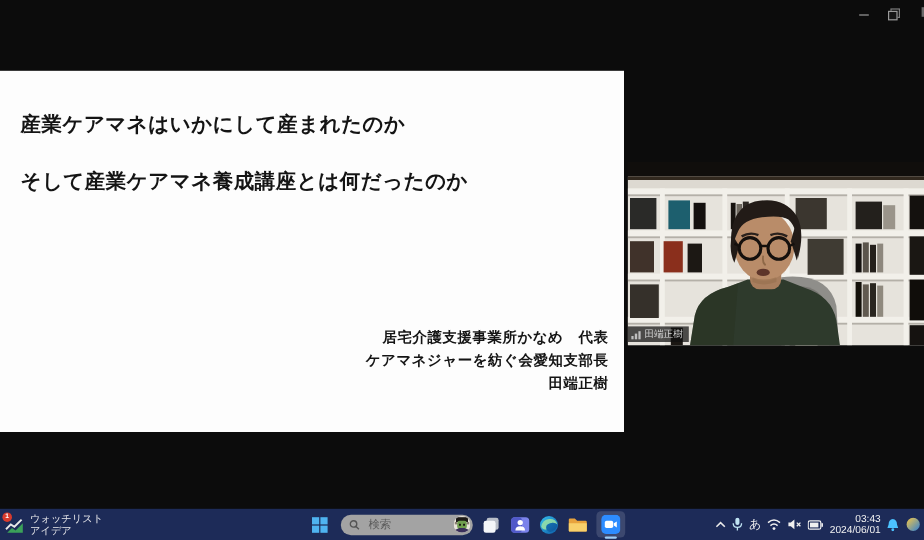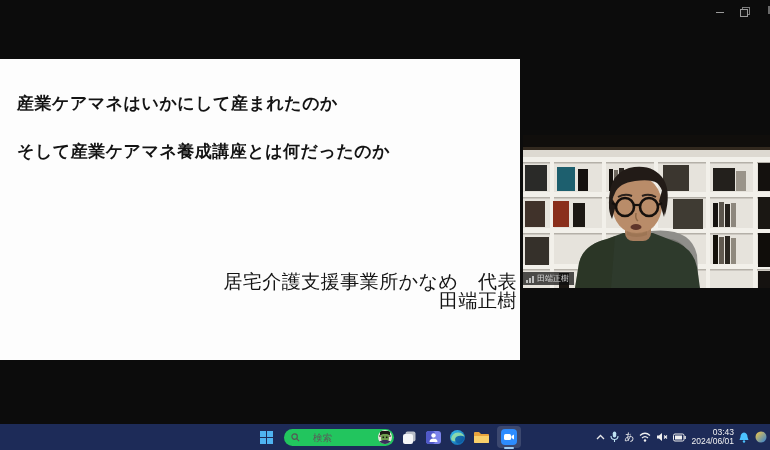--- a/index.html
+++ b/index.html
@@ -13,21 +13,21 @@
   .wc-min::after { content:""; position:absolute; left:0; top:5px; width:8px; height:1.5px; background:#9a9a9a; }
   .wc-restore::after { content:""; position:absolute; left:0; top:2px; width:6px; height:6px; border:1px solid #9a9a9a; background:#151515; }
   .wc-restore::before { content:""; position:absolute; left:2px; top:0; width:6px; height:6px; border:1px solid #7d7d7d; }
   .wc-close-sliver { position:absolute; top:6px; right:0; width:2px; height:8px; background:#6a6a6a; }
 
   
   .slide { position:absolute; left:0; top:59px; width:520px; height:301px; background:#fdfdfd; }
   .slide-title { position:absolute; left:17px; font-size:17px; font-weight:bold; color:#141414; letter-spacing:0.5px; white-space:nowrap; }
   .slide-title.t1 { top:33px; }
   .slide-title.t2 { top:81px; }
-  .slide-credit { position:absolute; right:3px; top:213px; text-align:right; font-size:19px; font-weight:normal; color:#141414; line-height:19px; letter-spacing:0.5px; }
+  .slide-credit { position:absolute; right:13px; top:213px; text-align:right; font-size:12px; font-weight:bold; color:#141414; line-height:19px; letter-spacing:0.5px; }
 
   
   .webcam { position:absolute; left:523px; top:135px; width:247px; height:153px; background:#121110; overflow:hidden; }
   .webcam svg.scene { position:absolute; left:0; top:0; }
   .name-tag { position:absolute; left:0; bottom:3px; height:13px; background:rgba(15,15,15,0.72); color:#d8d8d8; font-size:8px; line-height:13px; padding:0 5px 0 3px; display:flex; align-items:center; gap:3px; }
 
   
   .taskbar { position:absolute; left:0; bottom:0; width:770px; height:26px; background:#1d2b58; }
 
   .widgets { position:absolute; left:4px; top:2px; height:22px; display:flex; align-items:center; gap:5px; cursor:default; }
@@ -35,21 +35,21 @@
   .widgets-badge { position:absolute; left:-2px; top:-2px; width:8px; height:8px; background:#d83b2e; border-radius:50%; color:#fff; font-size:5.5px; line-height:8px; text-align:center; font-weight:bold; }
   .widgets-text { display:flex; flex-direction:column; justify-content:center; }
   .widgets-text span { font-size:8.5px; line-height:10px; color:#e9e9ec; white-space:nowrap; }
 
   .tb-center { position:absolute; left:255px; top:1px; height:24px; display:flex; align-items:center; gap:7px; }
   .tb-btn { height:22px; display:flex; align-items:center; justify-content:center; border-radius:4px; }
   .start-btn { width:22px; }
   .win-logo { display:grid; grid-template-columns:6px 6px; grid-template-rows:6px 6px; gap:1px; }
   .win-logo i { background:#4fb3f0; }
 
-  .search-pill { width:110px; height:17px; background:#22c55e; border-radius:9px; display:flex; align-items:center; padding:0 2px 0 7px; gap:13px; }
+  .search-pill { width:110px; height:17px; background:#a3a3a3; border-radius:9px; display:flex; align-items:center; padding:0 2px 0 7px; gap:7px; }
   .search-pill input { flex:1; min-width:0; border:none; outline:none; background:transparent; font-size:9.5px; color:#444; font-family:inherit; }
   .search-pill input::placeholder { color:#5a5a5a; opacity:1; }
   .search-avatar { width:14px; height:14px; border-radius:50%; overflow:hidden; flex:0 0 auto; }
 
   .icon16 { width:17px; height:17px; display:block; }
   .zoom-btn { position:relative; width:24px; height:22px; background:rgba(255,255,255,0.14); border-radius:4px; }
   .zoom-btn::after { content:""; position:absolute; bottom:-1px; left:7px; width:10px; height:2px; border-radius:1px; background:#9ecdf5; }
 
   .tray { position:absolute; right:0; top:0; height:26px; display:flex; align-items:center; gap:5px; padding-right:3px; }
   .tray-item { display:flex; align-items:center; justify-content:center; height:20px; }
@@ -66,20 +66,21 @@
     <div class="wc-btn wc-min" title=""></div>
     <div class="wc-btn wc-restore"></div>
   </div>
   <div class="wc-close-sliver"></div>
 
   <div class="slide">
     <div class="slide-title t1">産業ケアマネはいかにして産まれたのか</div>
     <div class="slide-title t2">そして産業ケアマネ養成講座とは何だったのか</div>
     <div class="slide-credit">
       <div>居宅介護支援事業所かなめ　代表</div>
+      <div>ケアマネジャーを紡ぐ会愛知支部長</div>
       <div>田端正樹</div>
     </div>
   </div>
 
   <div class="webcam">
     <svg class="scene" width="247" height="153" viewBox="0 0 247 153">
 
       <rect x="0" y="0" width="247" height="12" fill="#100e0c"></rect>
 
       <rect x="0" y="12" width="247" height="141" fill="#d3cfc7"></rect>
@@ -174,20 +175,33 @@
         <rect x="0" y="5" width="2" height="3" fill="#bfbfbf"></rect>
         <rect x="3" y="3" width="2" height="5" fill="#bfbfbf"></rect>
         <rect x="6" y="1" width="2" height="7" fill="#bfbfbf"></rect>
       </svg>
       <span>田端正樹</span>
     </div>
   </div>
 
   <div class="taskbar">
 
+    <div class="widgets">
+      <div class="widgets-icon">
+        <svg width="16" height="16" viewBox="0 0 16 16">
+          <path d="M1,12 L5,8 L8,10 L14,4" stroke="#e8e8e8" stroke-width="1.6" fill="none"></path>
+          <path d="M2,15 L6,11 L9,13 L15,7 L15,15 Z" fill="#3fae5a" opacity="0.9"></path>
+        </svg>
+        <div class="widgets-badge">1</div>
+      </div>
+      <div class="widgets-text">
+        <span>ウォッチリスト</span>
+        <span>アイデア</span>
+      </div>
+    </div>
 
     <div class="tb-center">
 
       <div class="tb-btn start-btn">
         <div class="win-logo">
             <i></i>
             <i></i>
             <i></i>
             <i></i>
           </div>

